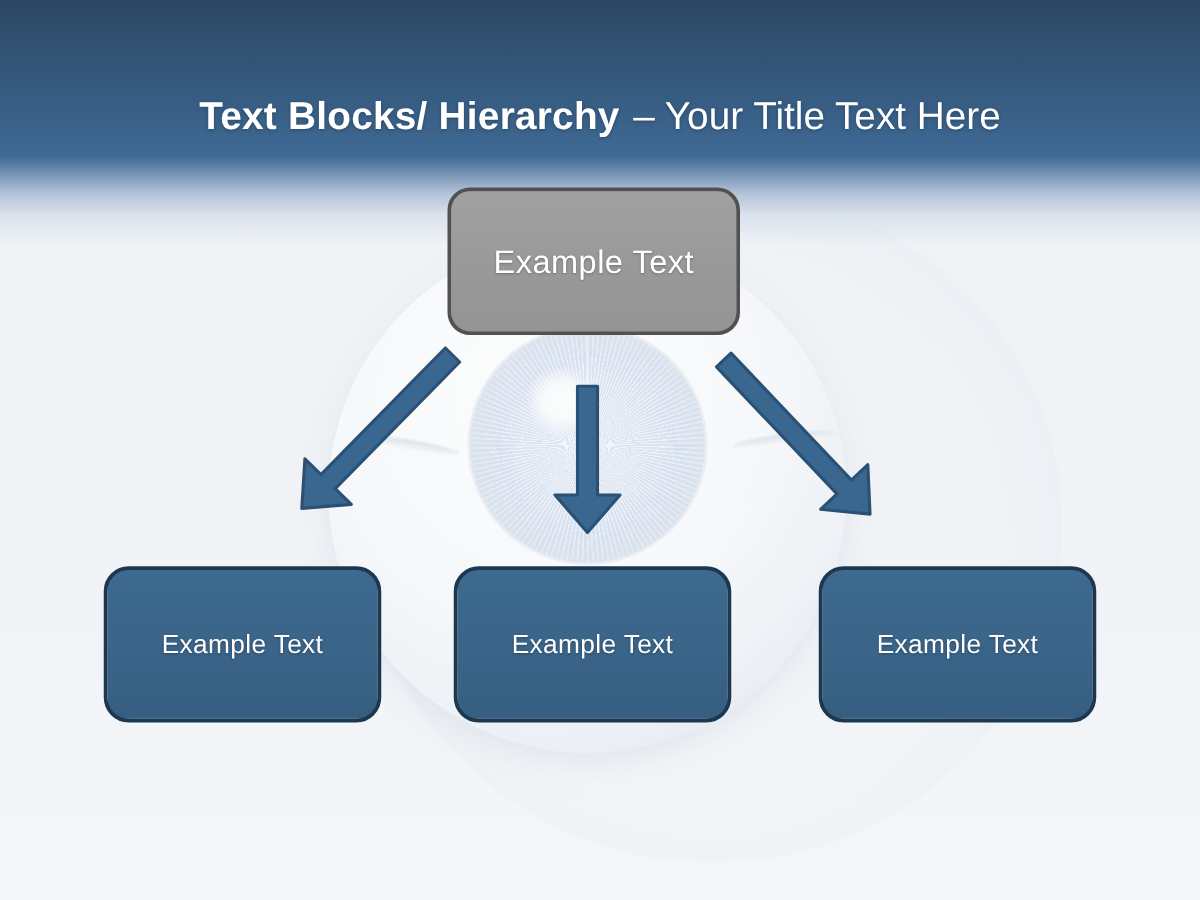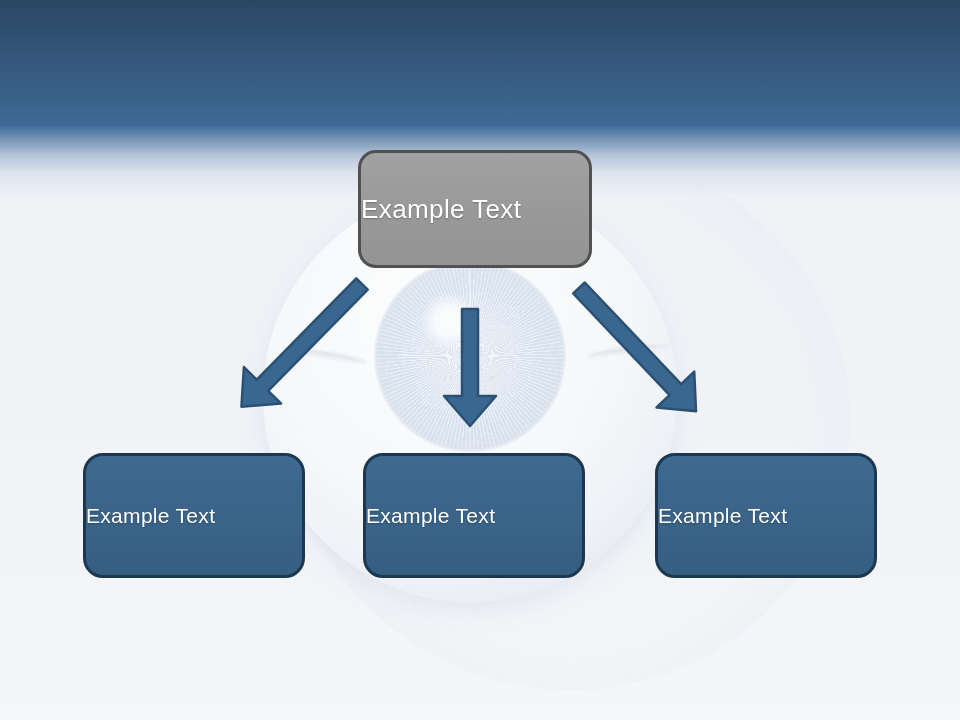--- a/index.html
+++ b/index.html
@@ -105,21 +105,21 @@
   }
 
   
   .arrows { position: absolute; left: 0; top: 0; }
 
   
   .hbox {
     position: absolute;
     display: flex;
     align-items: center;
-    justify-content: flex-start;
+    justify-content: center;
     color: #ffffff;
     text-shadow: 0 1px 2px rgba(0,0,0,0.28);
   }
   .hbox-parent {
     left: 358px; top: 150px;
     width: 234px; height: 118px;
     border-radius: 18px;
     background: linear-gradient(180deg, #a1a1a1 0%, #989898 60%, #949494 100%);
     border: 3px solid #515151;
     font-size: 26px;
@@ -147,20 +147,21 @@
     <div class="eye-halo"></div>
     <div class="eye-sphere"></div>
     <div class="eyelid-seam-left"></div>
     <div class="eyelid-seam-right"></div>
     <div class="eye-iris"></div>
     <div class="eye-iris-fade"></div>
     <div class="eye-highlight"></div>
   </div>
 
   <div class="header-band"></div>
+  <h1 class="slide-title"><span class="title-bold">Text Blocks/ Hierarchy</span><span class="title-regular">– Your Title Text Here</span></h1>
 
   <svg class="arrows" width="960" height="720" viewBox="0 0 960 720">
     <g fill="#3a678f" stroke="#2a5174" stroke-width="2.5" stroke-linejoin="round">
       <path transform="translate(362,284) rotate(44.5)" d="M -8 0 L 8 0 L 8 142 L 26 142 L 0 172 L -26 142 L -8 142 Z"></path>
       <path transform="translate(470,309)" d="M -8 0 L 8 0 L 8 87 L 26 87 L 0 117 L -26 87 L -8 87 Z"></path>
       <path transform="translate(579,288) rotate(-43.5)" d="M -8 0 L 8 0 L 8 140 L 26 140 L 0 170 L -26 140 L -8 140 Z"></path>
     </g>
   </svg>
 
   <div class="hbox hbox-parent">

